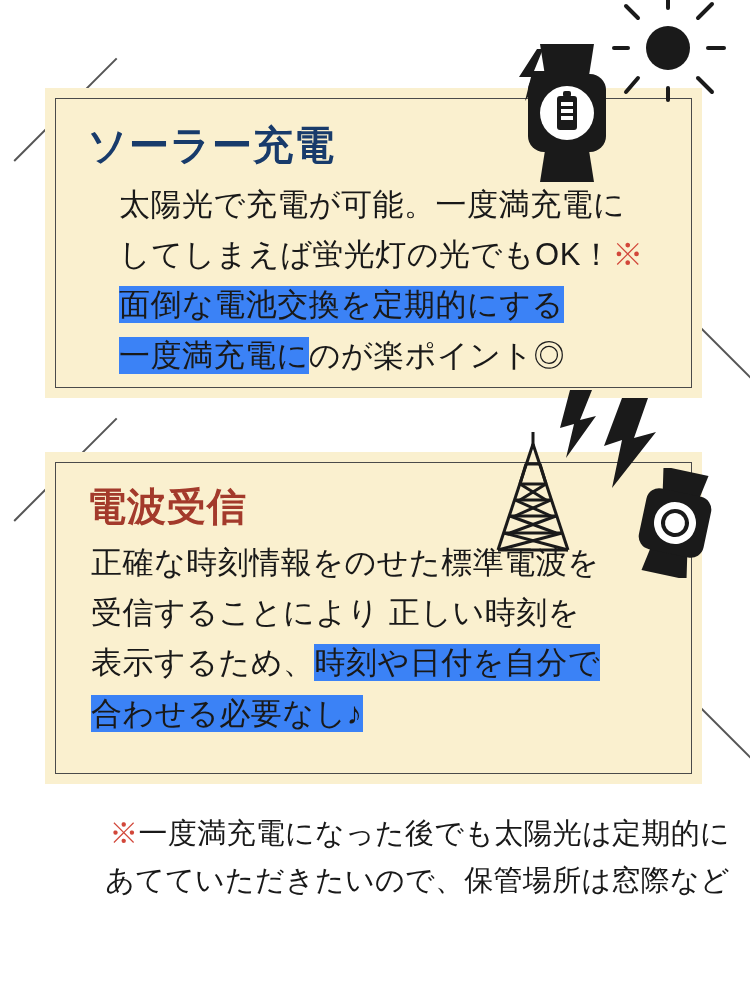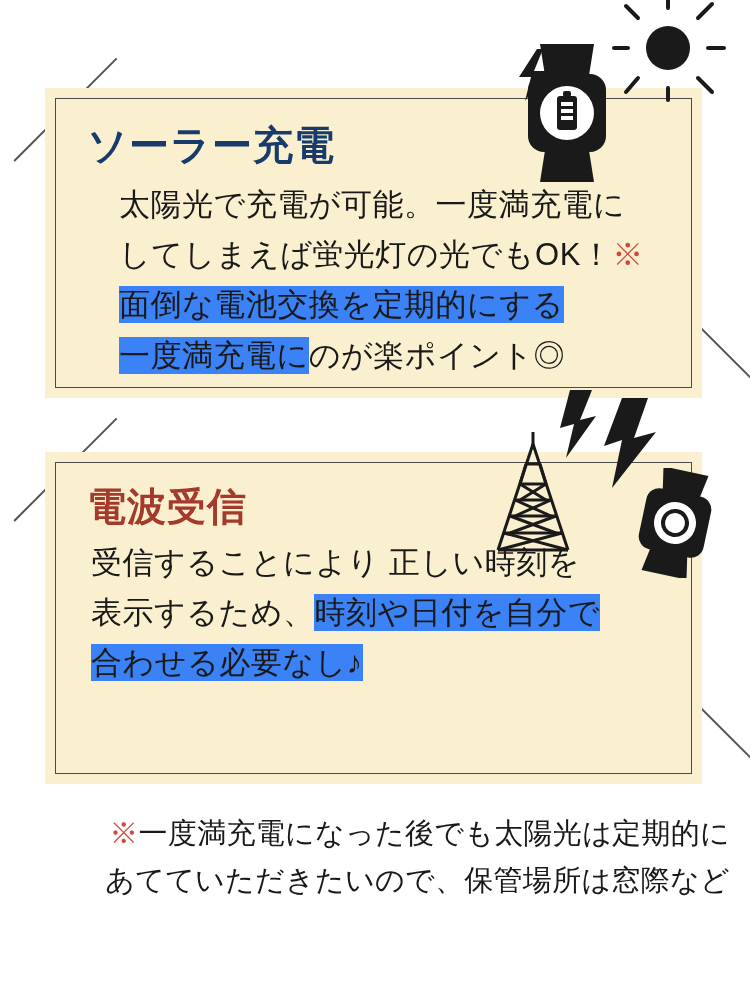--- a/index.html
+++ b/index.html
@@ -157,20 +157,23 @@
       <div>
         <span class="hl">一度満充電に</span><span>のが楽ポイント◎</span>
       </div>
     </div>
   </div>
 
   <div class="panel" id="panel-radio">
     <div class="inner-border"></div>
     <div class="panel-title" id="radio-title">電波受信</div>
     <div class="panel-body" id="radio-body">
+      <div>
+        <span>正確な時刻情報をのせた標準電波を</span>
+      </div>
       <div>
         <span>受信することにより 正しい時刻を</span>
       </div>
       <div>
         <span>表示するため、</span><span class="hl">時刻や日付を自分で</span>
       </div>
       <div>
         <span class="hl">合わせる必要なし♪</span>
       </div>
     </div>

